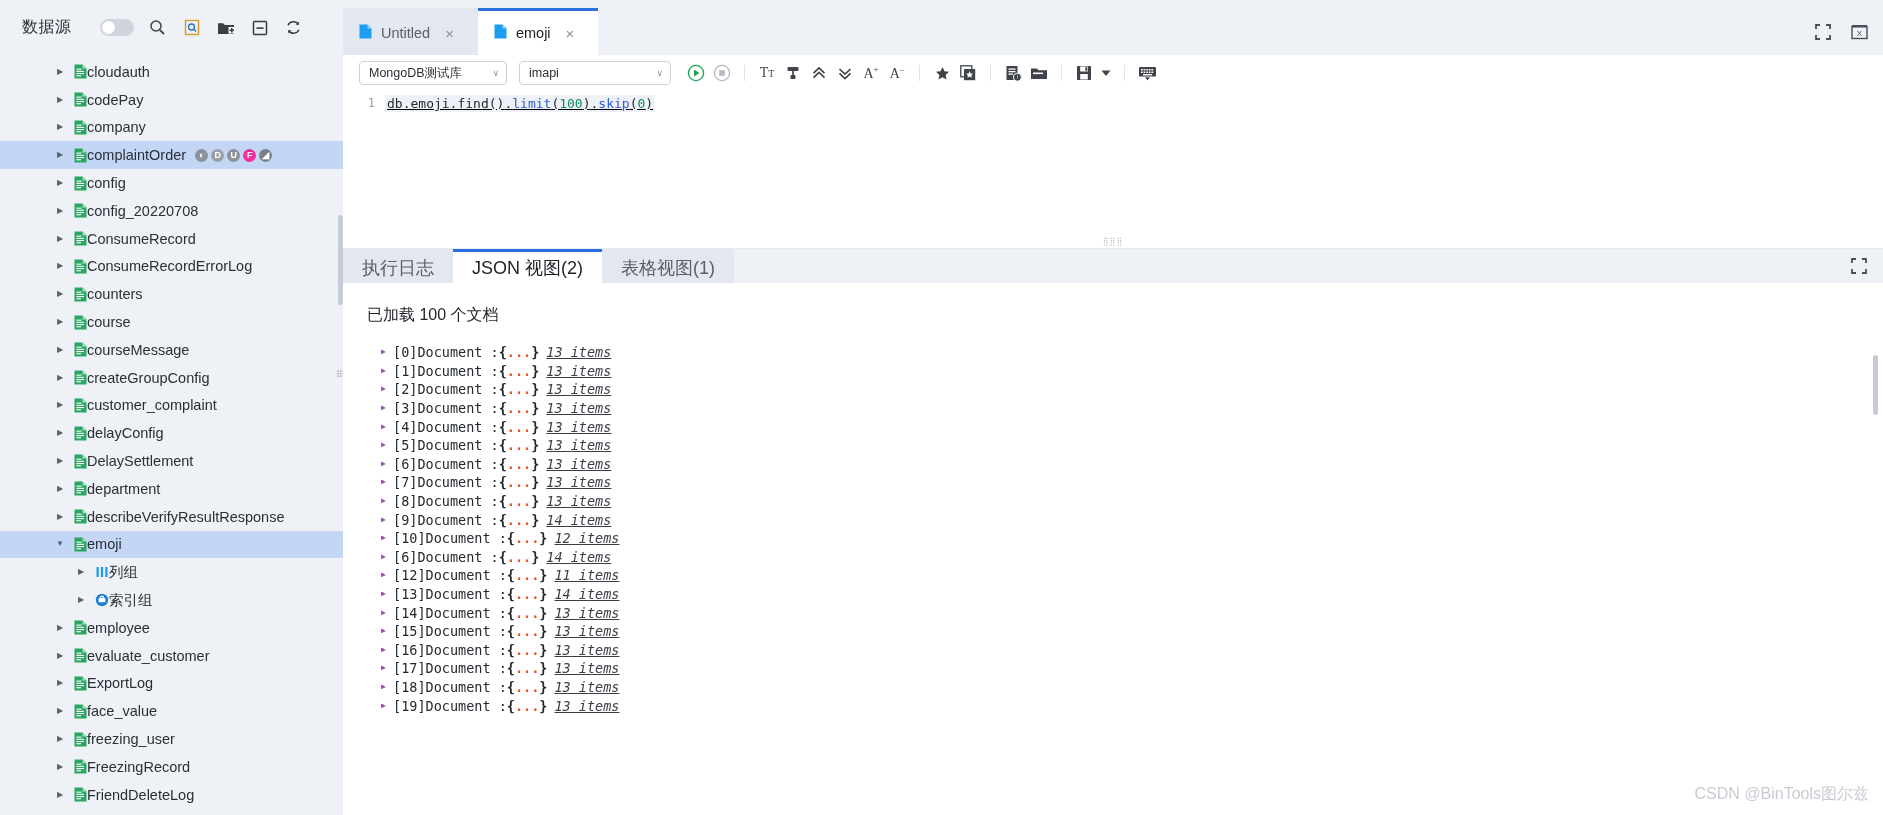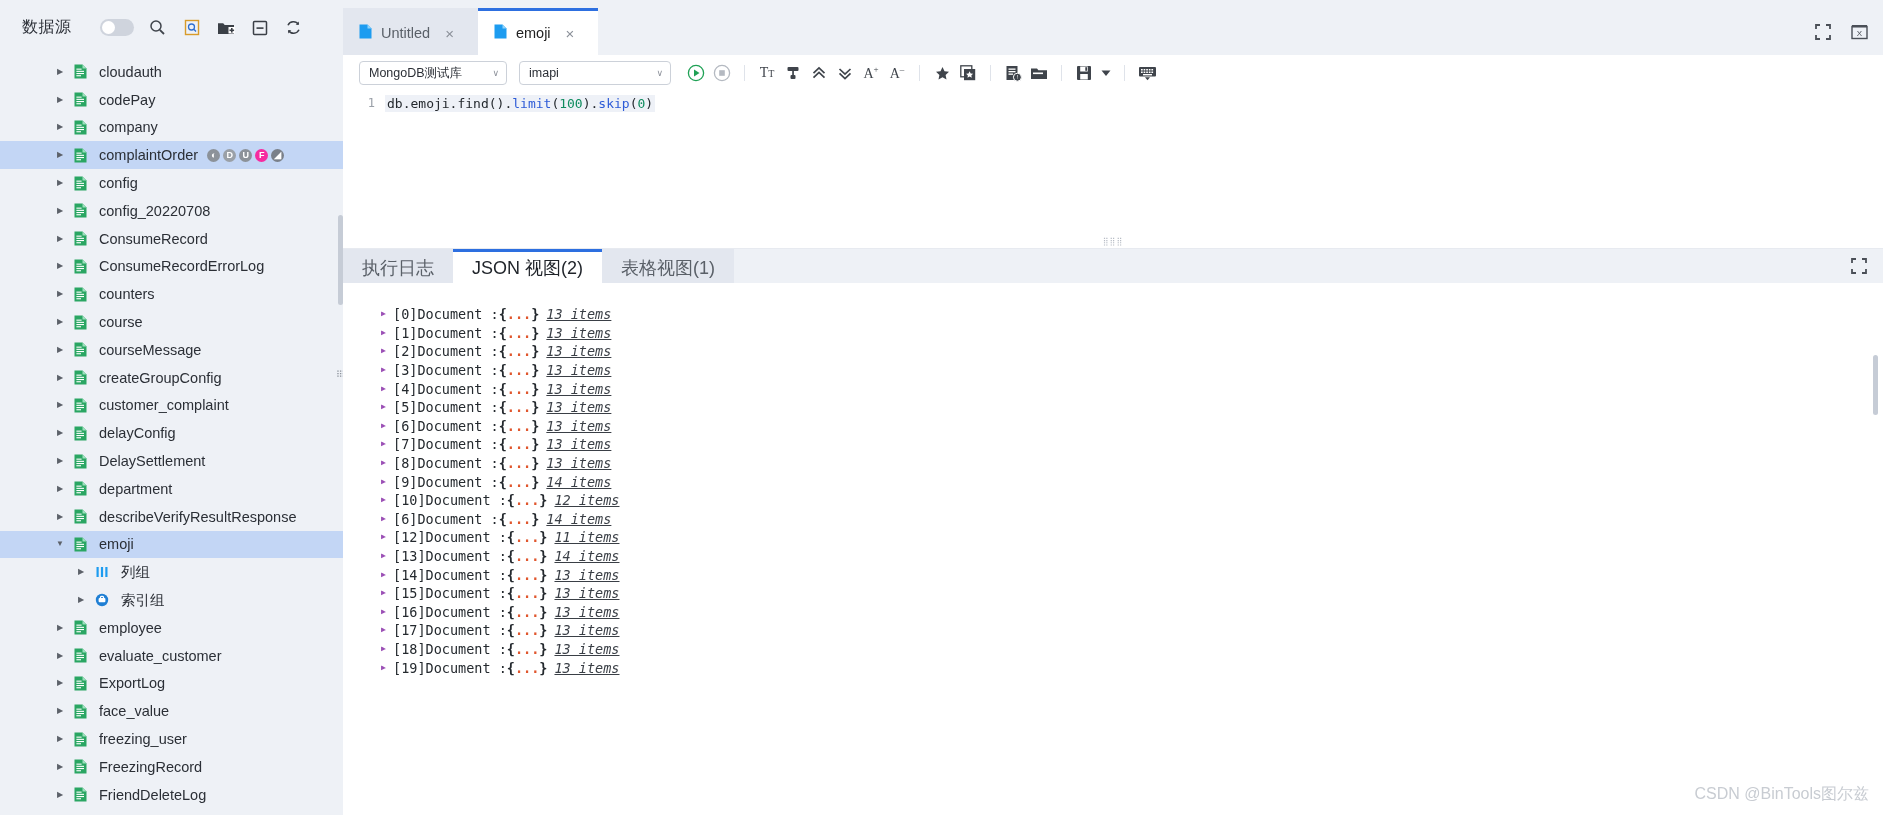--- a/index.html
+++ b/index.html
@@ -140,21 +140,21 @@
   }
   .tnode.sel { background: #c3d6f5; }
   .tnode .arrow {
     width: 16px;
     flex: none;
     text-align: center;
     font-size: 8px;
     color: #5c6169;
     line-height: 1;
   }
-  .tnode .tlabel { margin-left: 12px; }
+  .tnode .tlabel { margin-left: 0; }
   .tnode .fileicon { flex: none; }
   .badges { display: inline-flex; align-items: center; gap: 3px; margin-left: 9px; }
   .badge {
     width: 13px; height: 13px;
     border-radius: 50%;
     font-size: 9px; font-weight: bold;
     color: #fff;
     display: inline-flex; align-items: center; justify-content: center;
     line-height: 1;
     flex: none;
@@ -246,21 +246,21 @@
   }
   .gutter {
     width: 42px; min-width: 42px;
     text-align: right;
     padding-right: 10px;
     color: #9aa0a8;
     font-size: 12px;
     line-height: 19px;
   }
   .codearea { flex: 1; line-height: 19px; position: relative; }
-  .codeline { white-space: pre; }
+  .codeline { white-space: pre; text-decoration: underline; }
   .code-hl { background: #eef1f7; padding: 1px 2px; }
   .tok-plain { color: #24292e; }
   .tok-fn { color: #2d5bd7; }
   .tok-num { color: #0f8c5e; }
   .tok-punct { color: #24292e; }
 
   .splitter {
     height: 14px;
     background: #fff;
     display: flex;
@@ -1057,20 +1057,21 @@
         <div class="rtabs-right">
           <div class="icon-btn">
             <svg width="16" height="16" viewBox="0 0 16 16">
                 <path d="M1 5V1h4M11 1h4v4M15 11v4h-4M5 15H1v-4" fill="none" stroke="#4a4f57" stroke-width="1.8"></path>
               </svg>
           </div>
         </div>
       </div>
 
       <div class="result">
+        <div class="loaded-text">已加载 100 个文档</div>
         <div class="doclist" id="doclist">
             <div class="docrow">
               <span class="tri">▶</span>
               <span class="doc-idx">[0]</span>
               <span class="doc-kw"> Document : </span>
               <span><span class="doc-brace">{</span><span class="doc-dots">...</span><span class="doc-brace">}</span></span>
               <span class="doc-items">13 items</span>
             </div>
             <div class="docrow">
               <span class="tri">▶</span>

